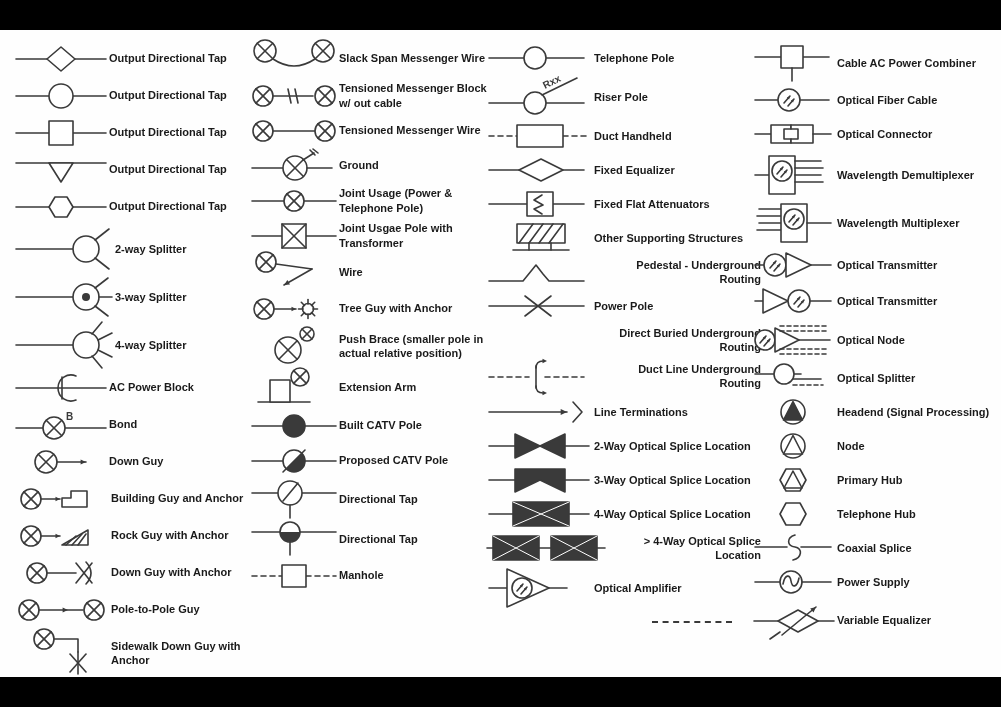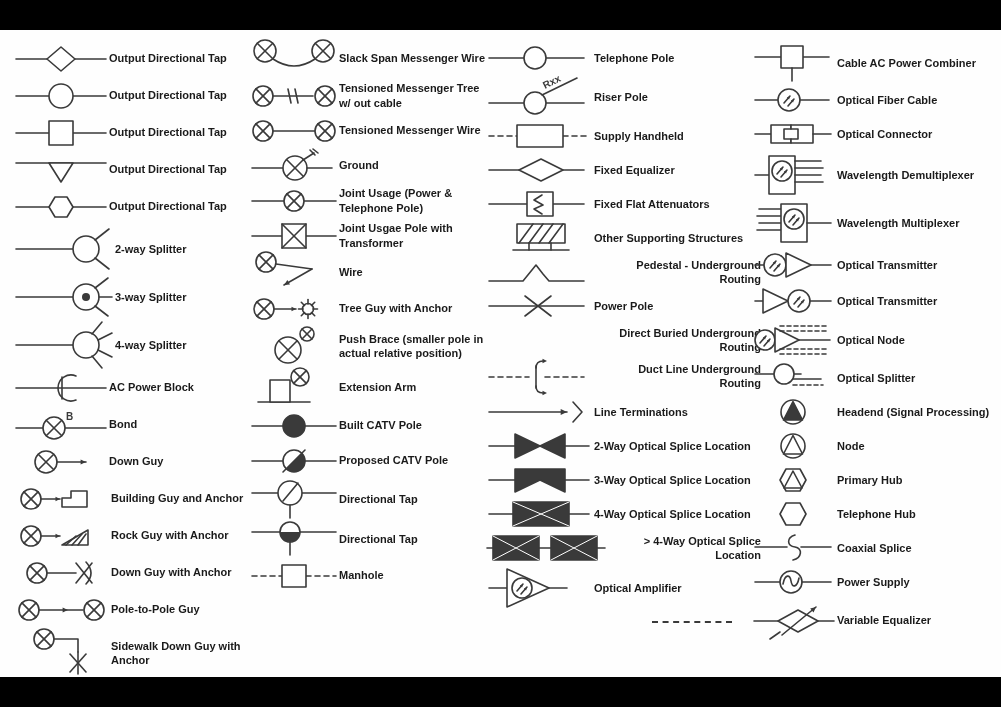--- a/index.html
+++ b/index.html
@@ -253,21 +253,21 @@
               <line x1="3.9300000000000006" y1="7.930000000000001" x2="18.07" y2="22.07"></line>
               <line x1="3.9300000000000006" y1="22.07" x2="18.07" y2="7.930000000000001"></line>
               <line x1="21" y1="15" x2="61" y2="15"></line>
               <line x1="36" y1="8" x2="39" y2="22"></line>
               <line x1="43" y1="8" x2="46" y2="22"></line>
               <circle cx="73" cy="15" r="10" fill="#fff"></circle>
               <line x1="65.93" y1="7.930000000000001" x2="80.07" y2="22.07"></line>
               <line x1="65.93" y1="22.07" x2="80.07" y2="7.930000000000001"></line>
             </svg>
           </span>
-          <span class="lbl">Tensioned Messenger Tree w/ out cable</span>
+          <span class="lbl">Tensioned Messenger Block w/ out cable</span>
         </div>
         <div class="row">
           <span class="sym">
             <svg width="84" height="30" viewBox="0 0 84 30" fill="none" stroke="#3a3a3a" stroke-width="1.6" stroke-linecap="round" stroke-linejoin="round">
               <circle cx="11" cy="15" r="10" fill="#fff"></circle>
               <line x1="3.9300000000000006" y1="7.930000000000001" x2="18.07" y2="22.07"></line>
               <line x1="3.9300000000000006" y1="22.07" x2="18.07" y2="7.930000000000001"></line>
               <line x1="21" y1="15" x2="63" y2="15"></line>
               <circle cx="73" cy="15" r="10" fill="#fff"></circle>
               <line x1="65.93" y1="7.930000000000001" x2="80.07" y2="22.07"></line>
@@ -447,21 +447,21 @@
           <span class="lbl">Riser Pole</span>
         </div>
         <div class="row">
           <span class="sym">
             <svg width="100" height="30" viewBox="0 0 100 30" fill="none" stroke="#3a3a3a" stroke-width="1.6" stroke-linecap="round" stroke-linejoin="round">
               <line x1="0" y1="15" x2="28" y2="15" stroke-dasharray="5,4"></line>
               <line x1="74" y1="15" x2="100" y2="15" stroke-dasharray="5,4"></line>
               <rect x="28" y="4" width="46" height="22" fill="#fff"></rect>
             </svg>
           </span>
-          <span class="lbl">Supply Handheld</span>
+          <span class="lbl">Duct Handheld</span>
         </div>
         <div class="row">
           <span class="sym">
             <svg width="100" height="30" viewBox="0 0 100 30" fill="none" stroke="#3a3a3a" stroke-width="1.6" stroke-linecap="round" stroke-linejoin="round">
               <line x1="0" y1="15" x2="95" y2="15"></line>
               <polygon points="30,15 52,4 74,15 52,26" fill="#fff"></polygon>
             </svg>
           </span>
           <span class="lbl">Fixed Equalizer</span>
         </div>

